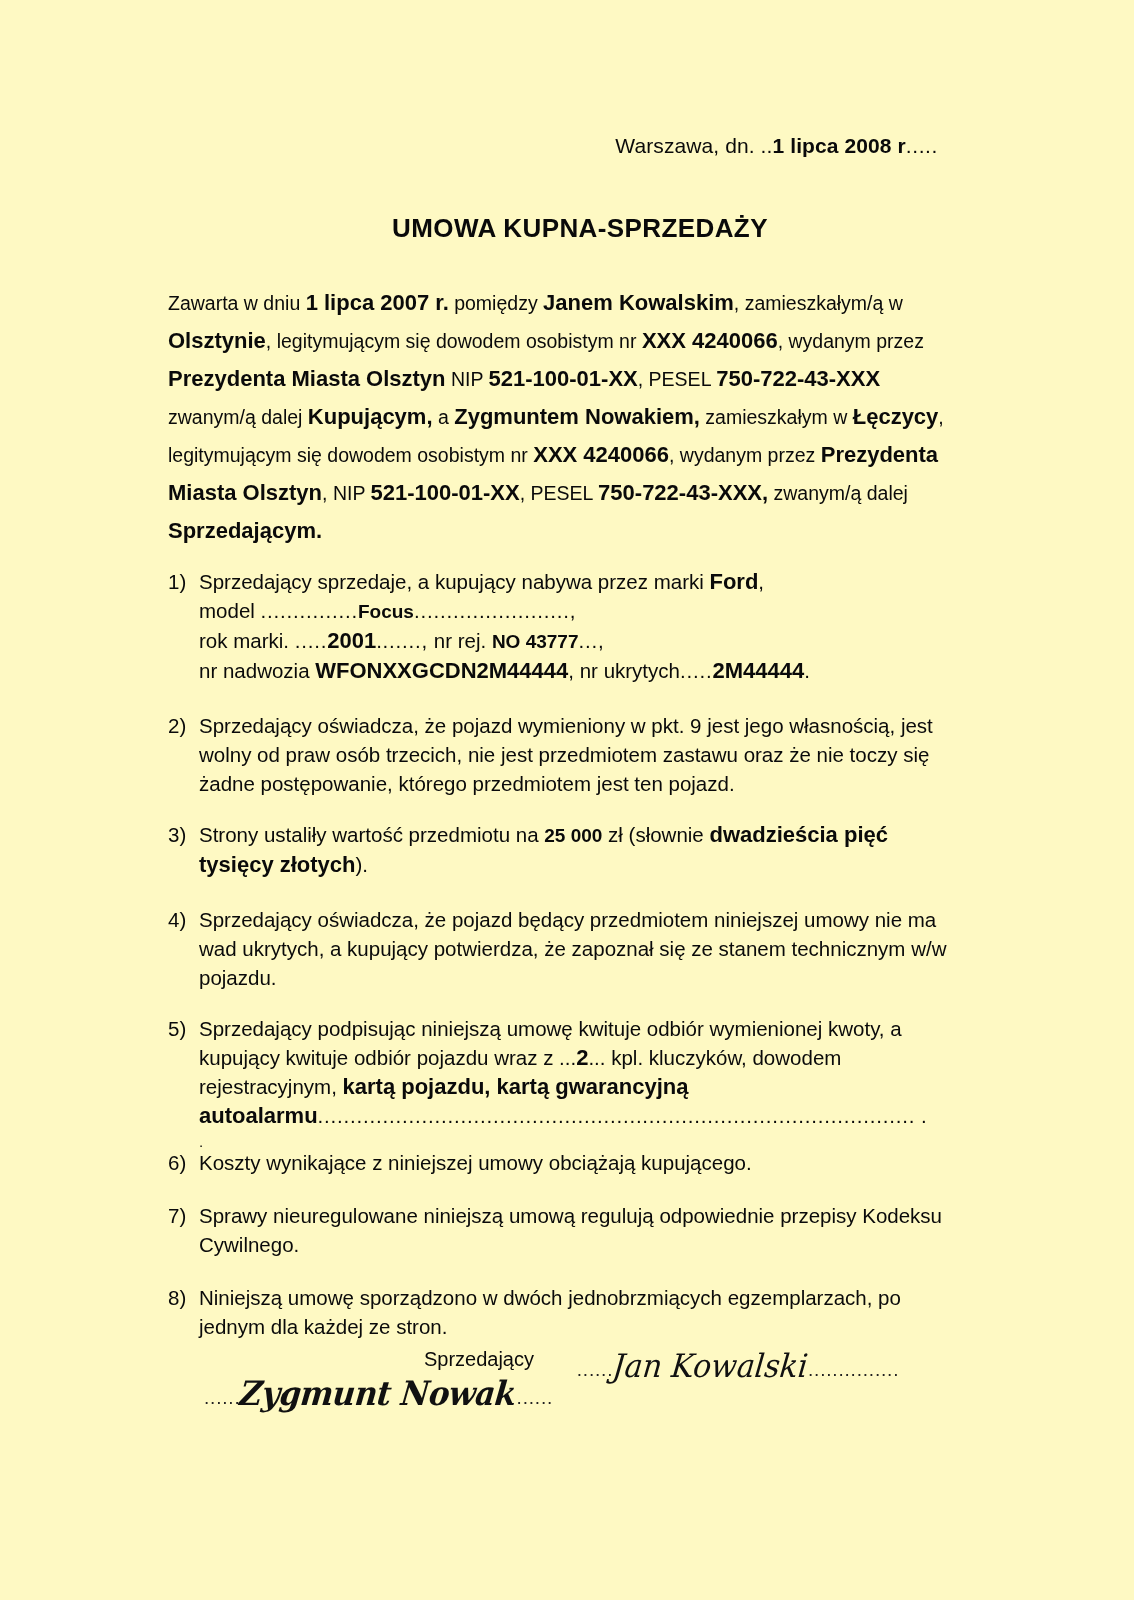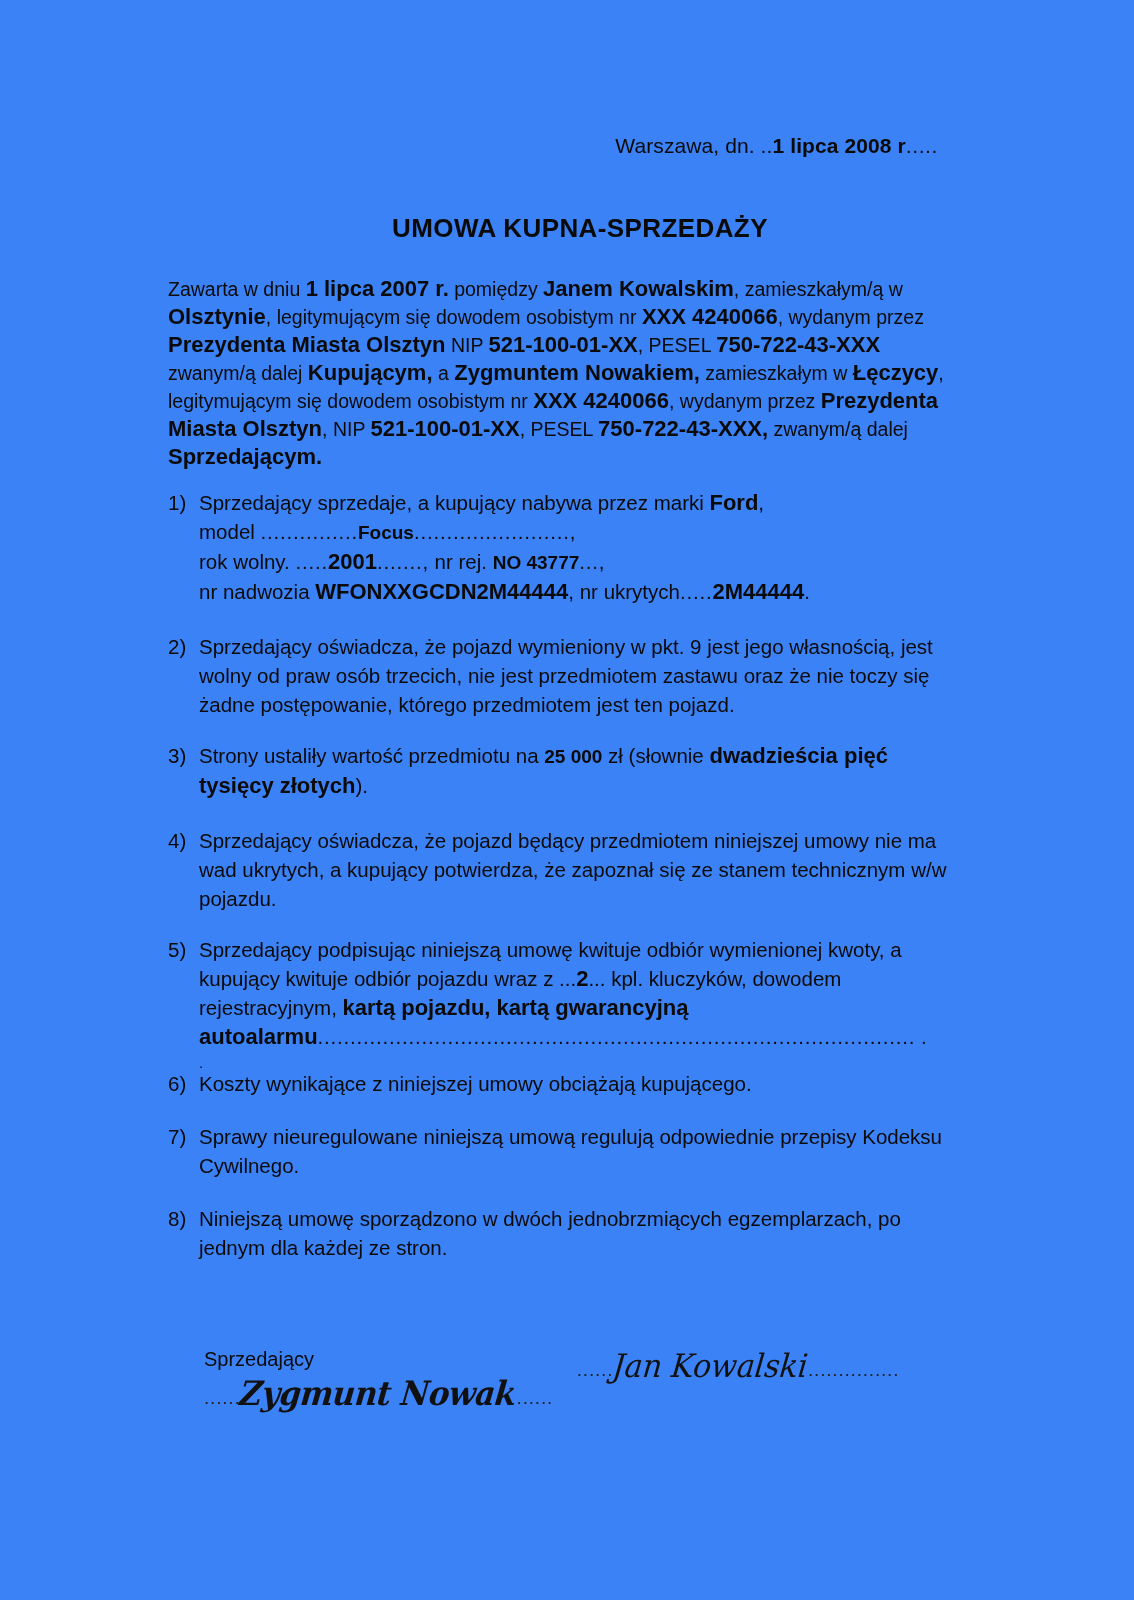--- a/index.html
+++ b/index.html
@@ -12,21 +12,21 @@
     width: 1134px;
     height: 1600px;
     position: relative;
     font-family: "Liberation Sans", sans-serif;
     color: #0a0a0a;
     overflow: hidden;
   }
   .page {
     position: absolute;
     inset: 0;
-    background: #3b82f6;
+    background: #fef9c3;
   }
 
   
   .datebar {
     position: absolute;
     top: 134px;
     left: 0;
     right: 196px;
     text-align: right;
     font-size: 21px;
@@ -53,22 +53,22 @@
   
   .body-wrap {
     position: absolute;
     top: 268px;
     left: 168px;
     width: 790px;
   }
 
   .intro {
     font-size: 20.5px;
-    line-height: 27px;
-    margin: 7px 0 12px 0;
+    line-height: 37px;
+    margin: 16px 0 12px 0;
   }
   .intro b { font-weight: 700; font-size: 22px; }
   .intro .sm { font-size: 19.5px; }
 
   .clauses { margin-top: 18px; }
 
   .clause {
     display: block;
     position: relative;
     font-size: 20.5px;
@@ -110,21 +110,21 @@
   .sigcol {
     position: absolute;
     top: 0;
   }
   .sigcol.seller { left: 36px; width: 330px; }
   .sigcol.buyer  { left: 390px; width: 360px; }
 
   .sig-role {
     font-size: 20px;
     font-weight: 400;
-    text-align: left;
+    text-align: right;
     margin-bottom: 4px;
   }
   .sig-line {
     text-align: center;
     white-space: nowrap;
     font-size: 19px;
     letter-spacing: .8px;
     color: #222;
   }
   .sig-name {
@@ -153,21 +153,21 @@
   <div class="body-wrap">
 
     <p class="intro"><span class="sm">Zawarta w dniu </span><b>1 lipca 2007 r.</b><span class="sm"> pomiędzy </span><b>Janem Kowalskim</b><span class="sm">, zamieszkałym/ą w </span><b>Olsztynie</b><span class="sm">, legitymującym się dowodem osobistym nr </span><b>XXX 4240066</b><span class="sm">, wydanym przez </span><b>Prezydenta Miasta Olsztyn</b><span class="sm"> NIP </span><b>521-100-01-XX</b><span class="sm">, PESEL </span><b>750-722-43-XXX</b><span class="sm"> zwanym/ą dalej </span><b>Kupującym,</b><span class="sm"> a </span><b>Zygmuntem Nowakiem,</b><span class="sm"> zamieszkałym w </span><b>Łęczycy</b><span class="sm">, legitymującym się dowodem osobistym nr </span><b>XXX 4240066</b><span class="sm">, wydanym przez </span><b>Prezydenta Miasta Olsztyn</b><span class="sm">, NIP </span><b>521-100-01-XX</b><span class="sm">, PESEL </span><b>750-722-43-XXX,</b><span class="sm"> zwanym/ą dalej </span><b>Sprzedającym.</b></p>
 
     <div class="clauses">
 
       <div class="clause" id="clause-1">
         <span class="marker">1)</span>
         <span class="ctext"><span>Sprzedający sprzedaje, a kupujący nabywa przez marki </span><b>Ford</b><span>,</span></span>
         <span class="sub"><span>model </span><span class="dots">...............</span><b class="big">Focus</b><span class="dots">........................,</span></span>
-        <span class="sub"><span>rok wolny. </span><span class="dots">.....</span><b>2001</b><span class="dots">.......,</span><span> nr rej. </span><b class="big">NO 43777</b><span class="dots">...,</span></span>
+        <span class="sub"><span>rok marki. </span><span class="dots">.....</span><b>2001</b><span class="dots">.......,</span><span> nr rej. </span><b class="big">NO 43777</b><span class="dots">...,</span></span>
         <span class="sub"><span>nr nadwozia </span><b>WFONXXGCDN2M44444</b><span>, nr ukrytych</span><span class="dots">.....</span><b>2M44444</b><span>.</span></span>
       </div>
 
       <div class="clause" id="clause-2">
         <span class="marker">2)</span>
         <span class="ctext">Sprzedający oświadcza, że pojazd wymieniony w pkt. 9 jest jego własnością, jest wolny od praw osób trzecich, nie jest przedmiotem zastawu oraz że nie toczy się żadne postępowanie, którego przedmiotem jest ten pojazd.</span>
       </div>
 
       <div class="clause" id="clause-3">
         <span class="marker">3)</span>

